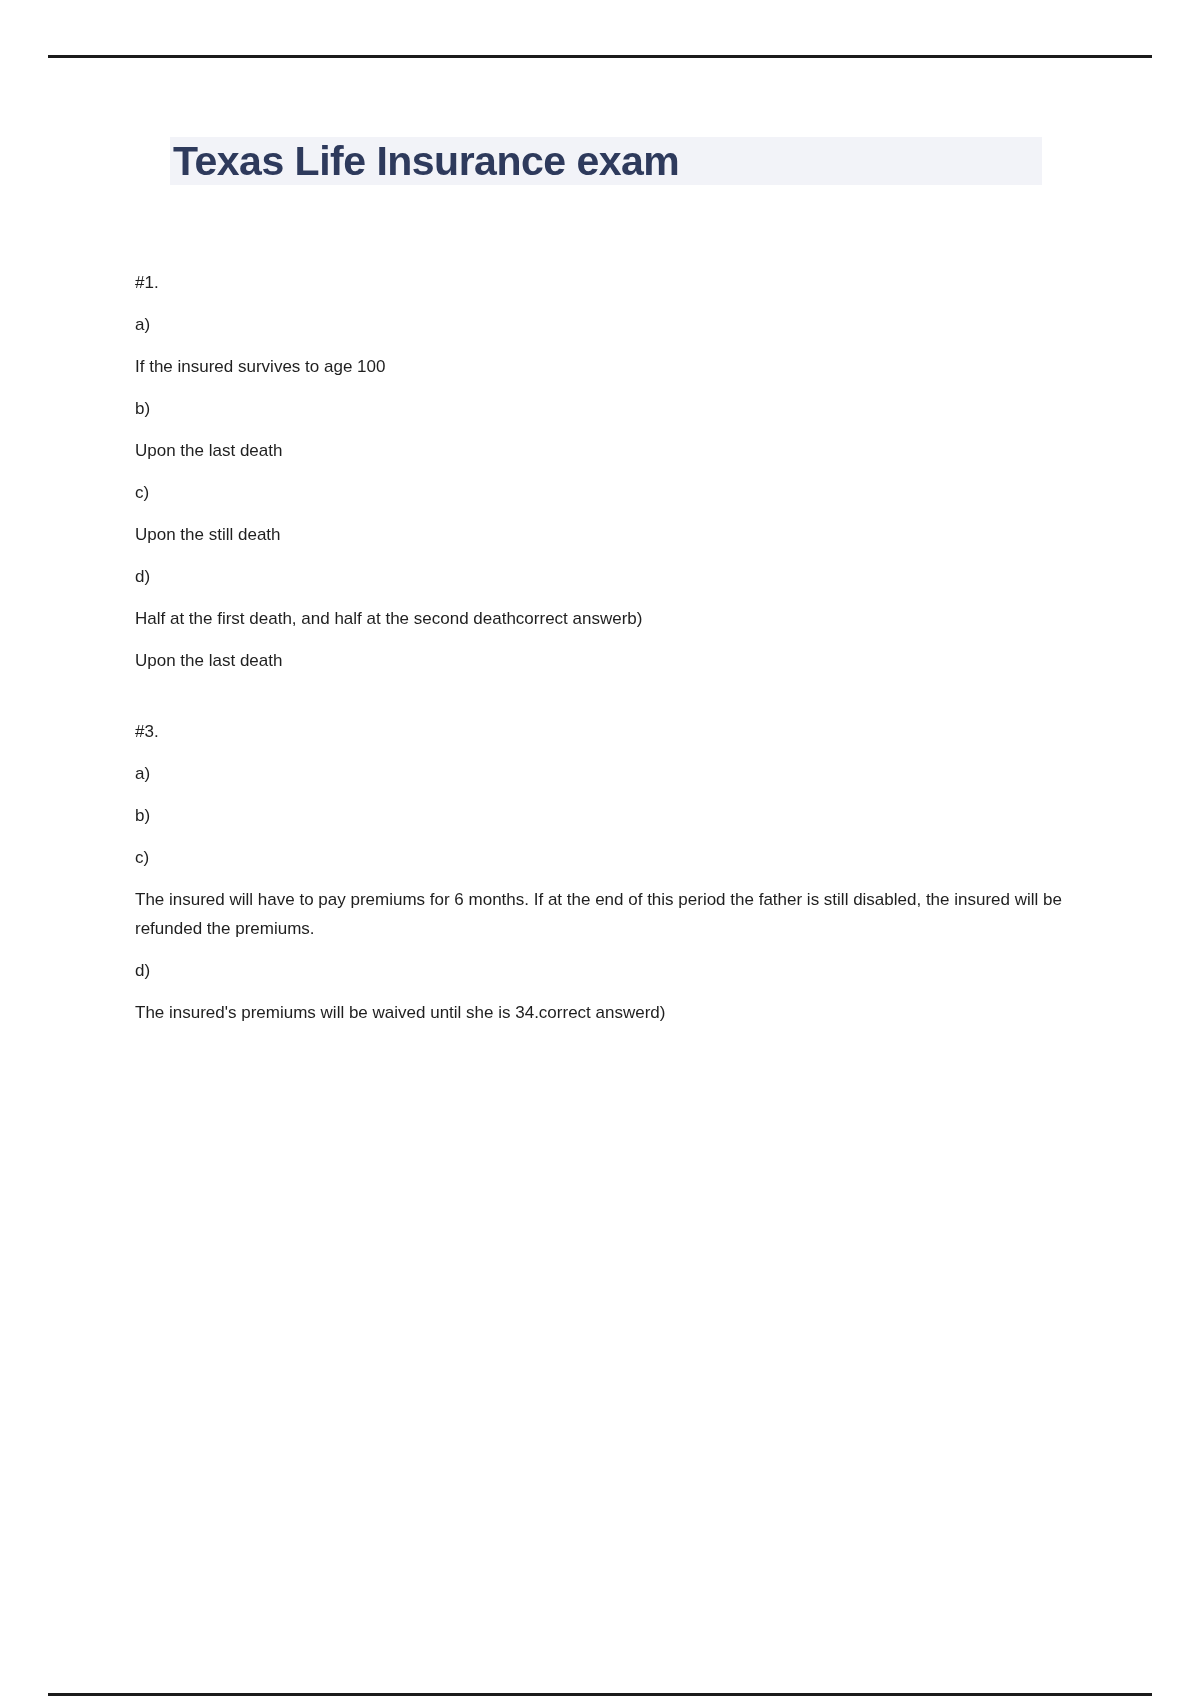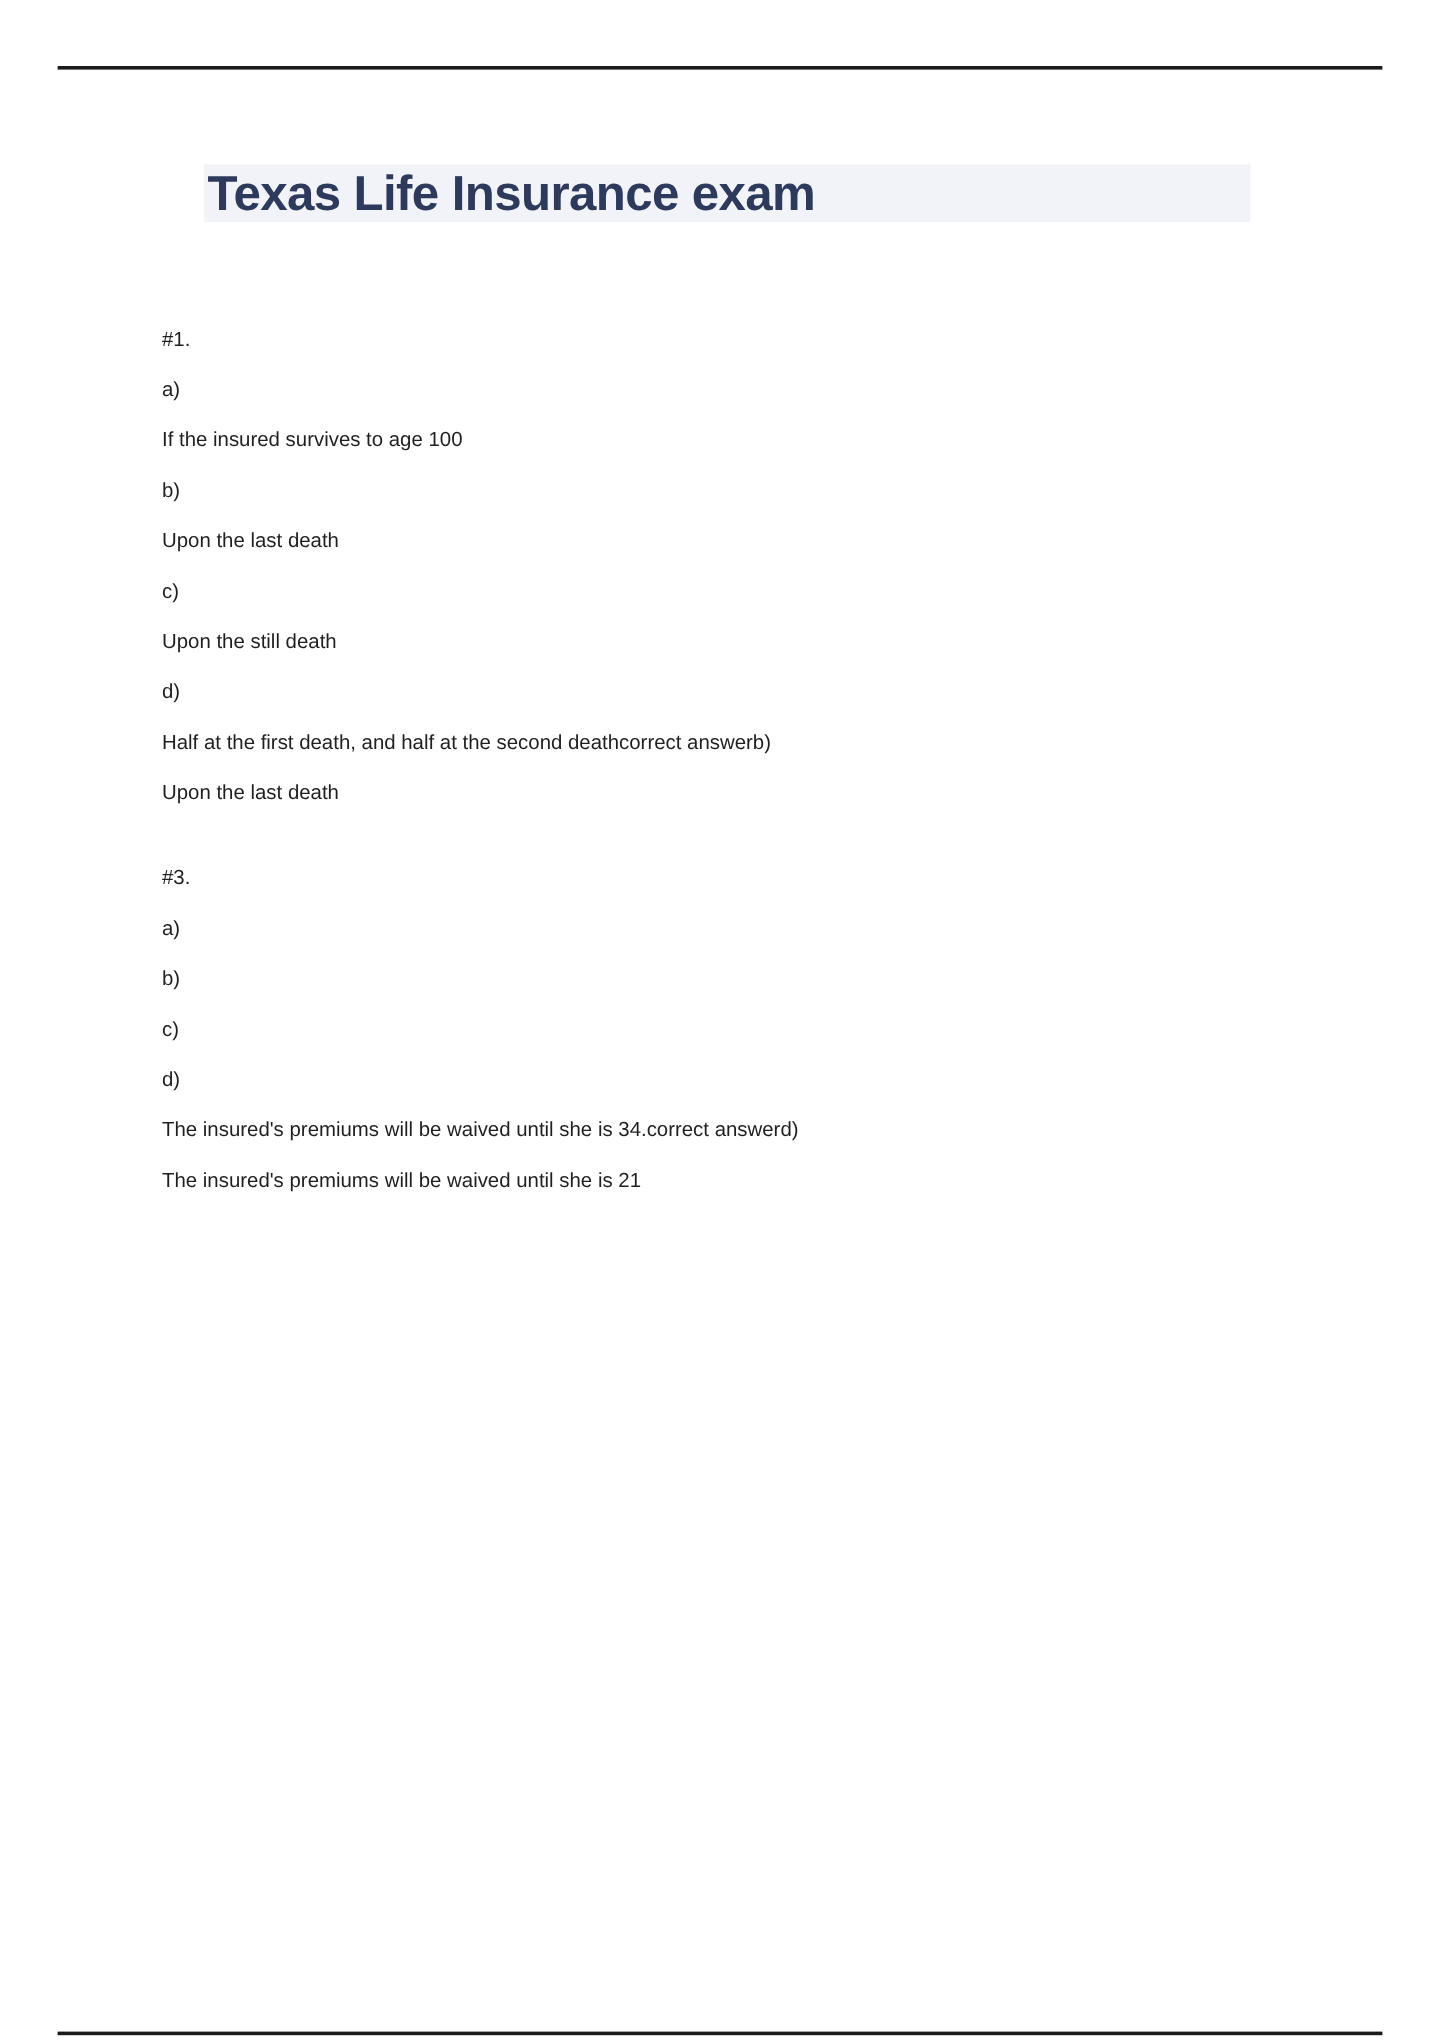--- a/index.html
+++ b/index.html
@@ -90,22 +90,22 @@
       <p>d)</p>
       <p>Half at the first death, and half at the second deathcorrect answerb)</p>
       <p>Upon the last death</p>
     </section>
 
     <section class="question-block">
       <p>#3.</p>
       <p>a)</p>
       <p>b)</p>
       <p>c)</p>
+      <p>The insured will have to pay premiums for 6 months. If at the end of this period the father is still disabled, the insured will be refunded the premiums.</p>
       <p>d)</p>
       <p>The insured's premiums will be waived until she is 34.correct answerd)</p>
-      <p>The insured's premiums will be waived until she is 21</p>
     </section>
 
   </main>
 
   <div class="rule rule-bottom"></div>
 
 </div>
 
 </body></html>

